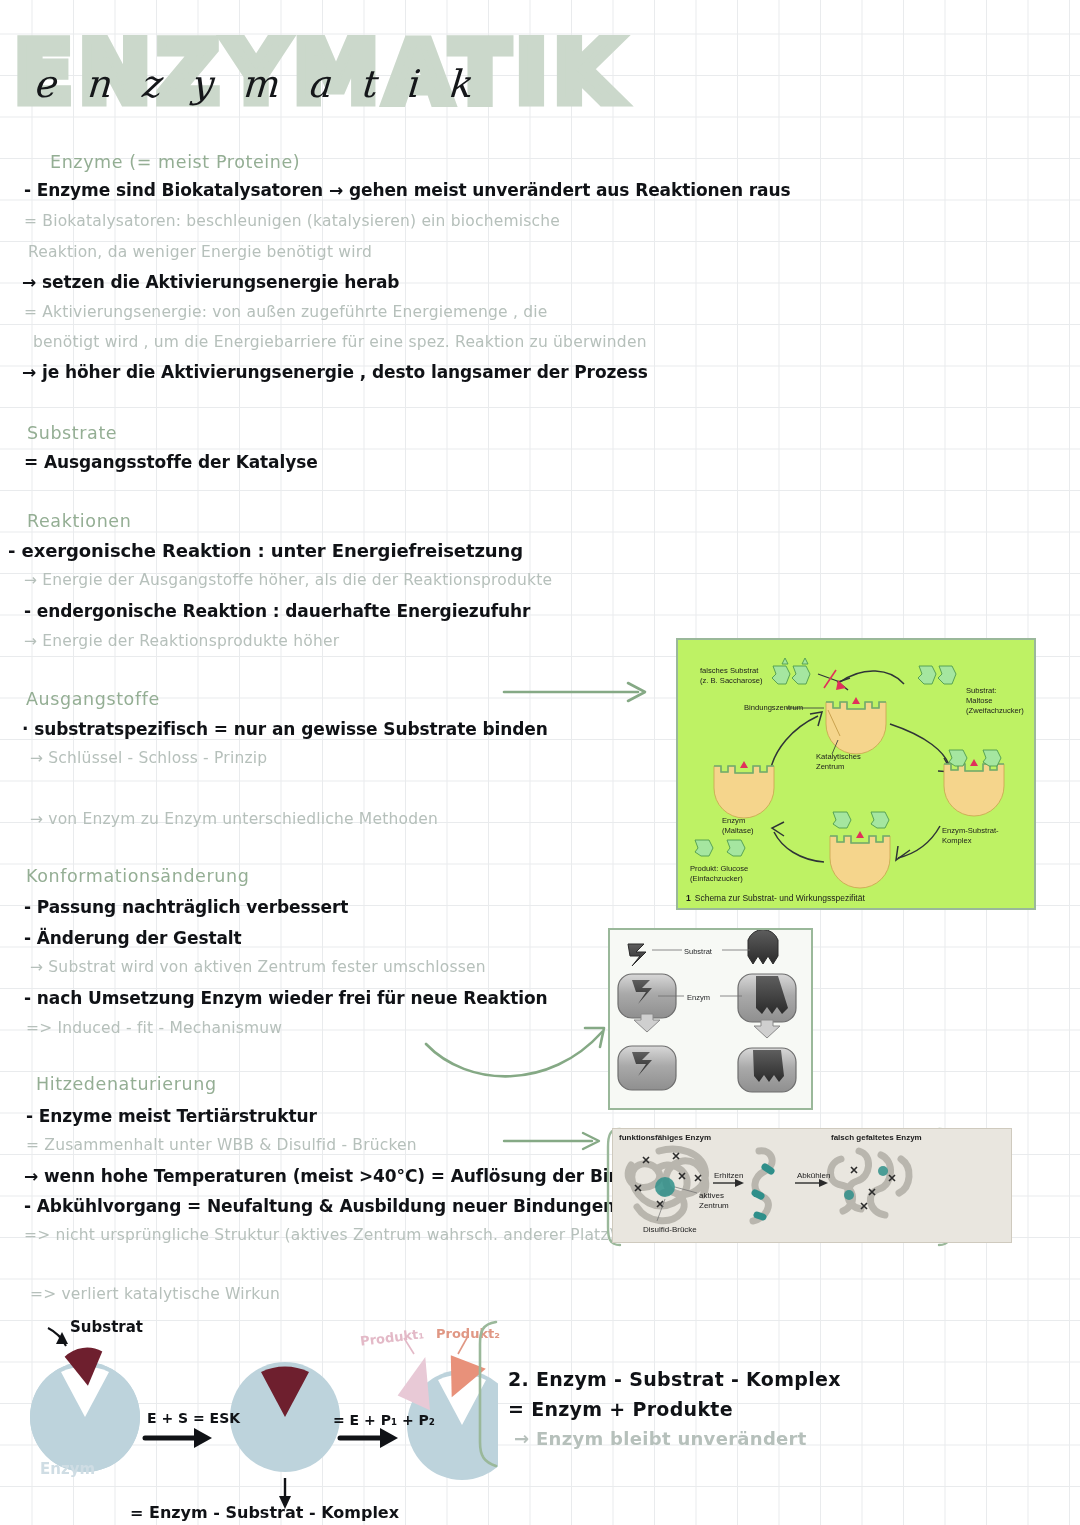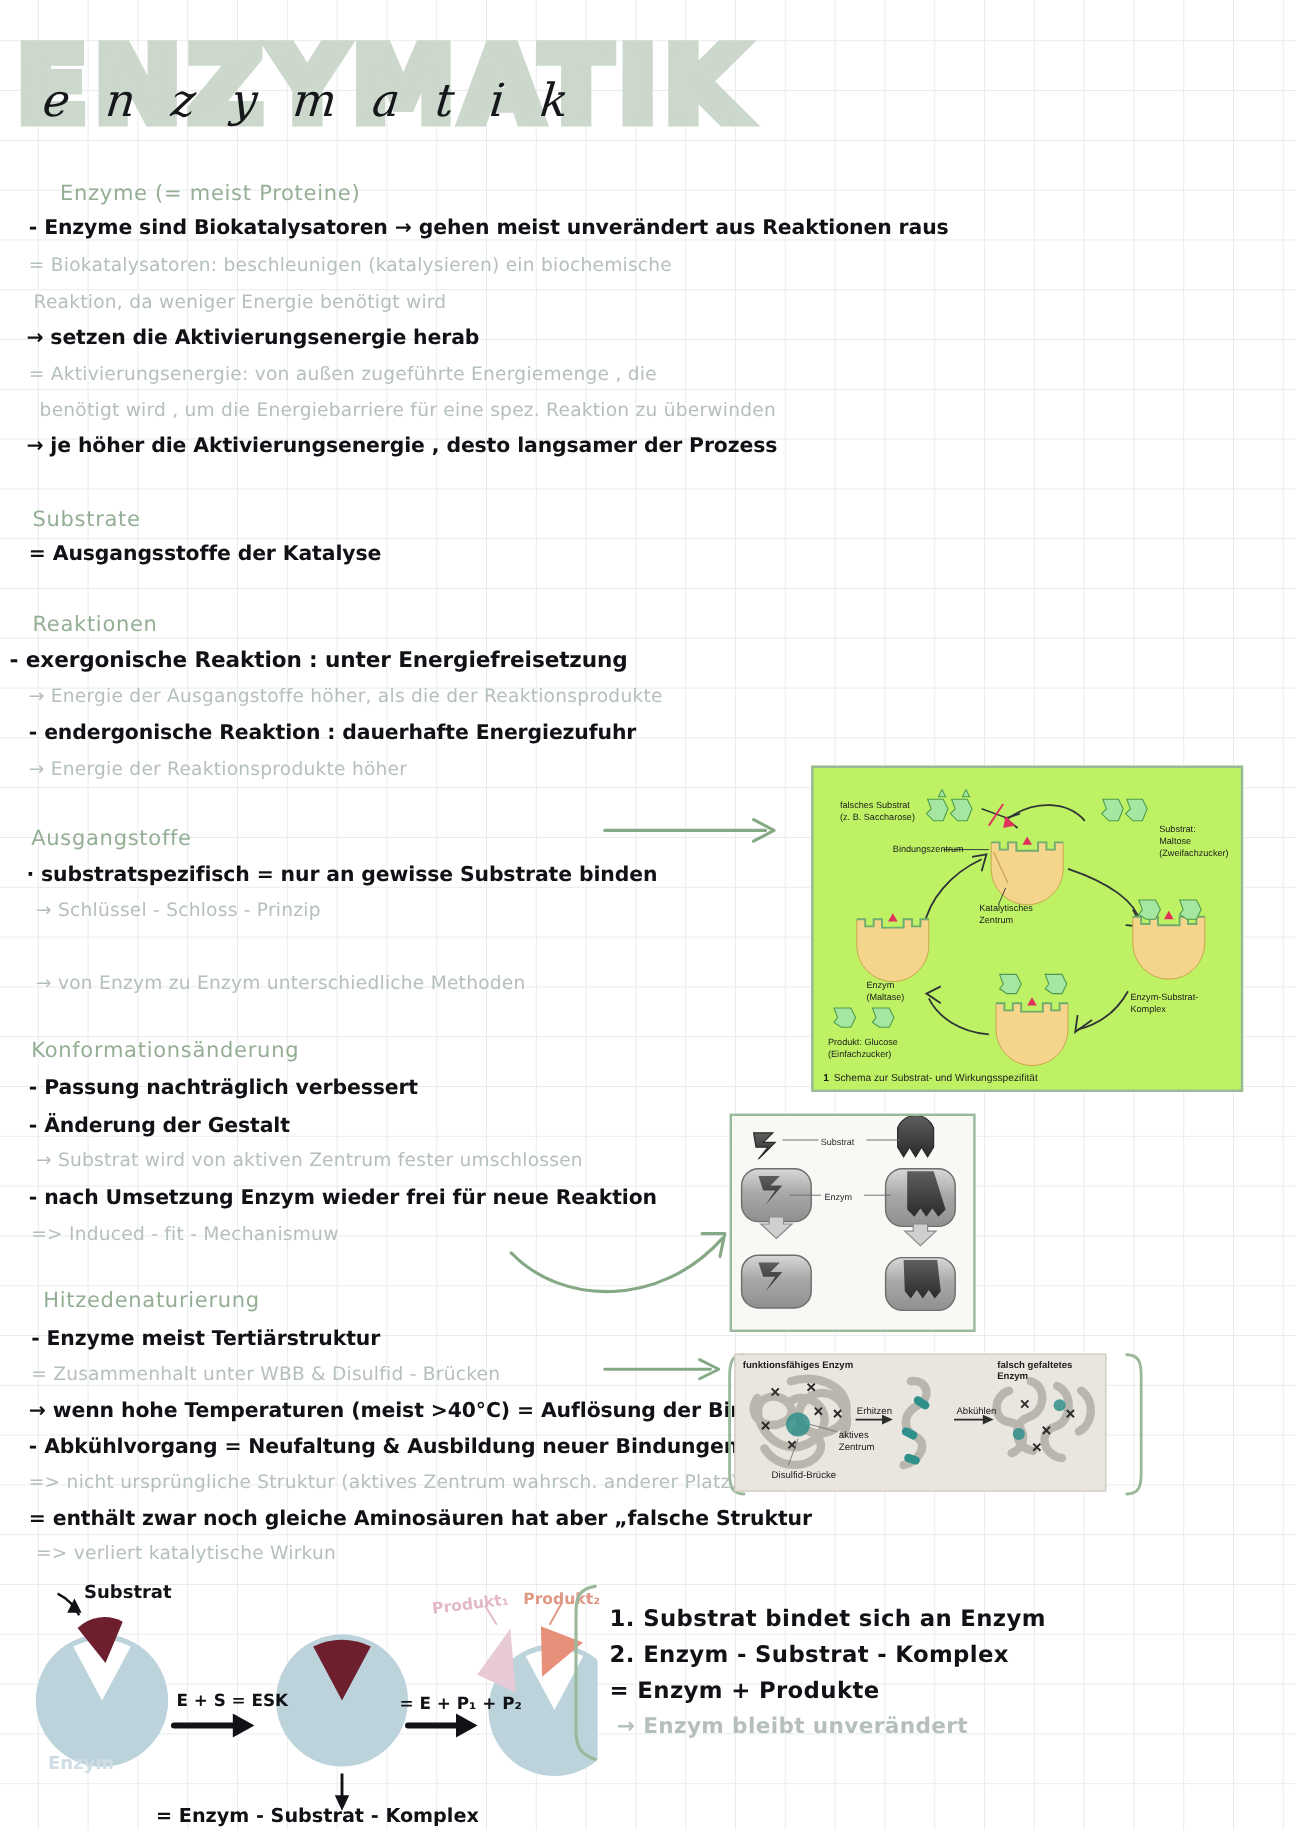--- a/index.html
+++ b/index.html
@@ -71,21 +71,21 @@
     position:absolute;left:608px;top:928px;width:205px;height:182px;
     background:#f7f9f5;border:2px solid #9ab89a;box-sizing:border-box;
   }
   .ff-lbl{
     position:absolute;font-family:"Liberation Sans", sans-serif;
     font-size:7.5px;color:#26282a;
   }
 
   
   #fig-denat{
-    position:absolute;left:612px;top:1128px;width:310px;height:115px;
+    position:absolute;left:612px;top:1128px;width:400px;height:115px;
     background:#e9e6df;border:1px solid #cfcabe;box-sizing:border-box;overflow:hidden;
   }
   .fd-lbl{
     position:absolute;font-family:"Liberation Sans", sans-serif;
     font-size:8px;color:#1b1b1b;
   }
   .fd-lbl.bold{font-weight:bold;}
 
   
   #fig-bottom{position:absolute;left:30px;top:1310px;width:470px;height:215px;}
@@ -144,21 +144,20 @@
   <div class="hw sub" style="left:30px;top:958px;">→ Substrat wird von aktiven Zentrum fester umschlossen</div>
   <div class="hw main" style="left:24px;top:988px;">- nach Umsetzung Enzym wieder frei für neue Reaktion</div>
   <div class="hw sub" style="left:26px;top:1019px;">=&gt; Induced - fit - Mechanismuw</div>
 
   <div class="hw head" style="left:36px;top:1074px;">Hitzedenaturierung</div>
   <div class="hw main" style="left:26px;top:1106px;">- Enzyme meist Tertiärstruktur</div>
   <div class="hw sub" style="left:26px;top:1136px;">= Zusammenhalt unter WBB &amp; Disulfid - Brücken</div>
   <div class="hw main" style="left:24px;top:1166px;">→ wenn hohe Temperaturen (meist &gt;40°C) = Auflösung der Bindungen</div>
   <div class="hw main" style="left:24px;top:1196px;">- Abkühlvorgang = Neufaltung &amp; Ausbildung neuer Bindungen</div>
   <div class="hw sub" style="left:24px;top:1226px;">=&gt; nicht ursprüngliche Struktur (aktives Zentrum wahrsch. anderer Platz)</div>
-  <div class="hw main" style="left:24px;top:1256px;">= enthält zwar noch gleiche Aminosäuren hat aber „falsche Struktur</div>
   <div class="hw sub" style="left:30px;top:1285px;">=&gt; verliert katalytische Wirkun</div>
 
   <svg class="g-arrow" style="left:500px;top:675px;" width="160" height="34">
     <path d="M4,17 L138,17" stroke="#85a985" stroke-width="2.6" fill="none" stroke-linecap="round"></path>
     <path d="M128,8 L145,17 L128,26" stroke="#85a985" stroke-width="2.6" fill="none" stroke-linecap="round" stroke-linejoin="round"></path>
   </svg>
 
   <svg class="g-arrow" style="left:420px;top:1018px;" width="200" height="72">
     <path d="M6,26 C48,70 130,72 182,14" stroke="#85a985" stroke-width="2.6" fill="none" stroke-linecap="round"></path>
     <path d="M165,10 L184,10 L180,29" stroke="#85a985" stroke-width="2.6" fill="none" stroke-linecap="round" stroke-linejoin="round"></path>
@@ -400,18 +399,17 @@
     <div class="lbl-bk" style="left:303px;top:102px;font-size:14px;">= E + P₁ + P₂</div>
     <div class="lbl-bk" style="left:100px;top:193px;font-size:16px;">= Enzym - Substrat - Komplex</div>
     <div class="lbl-p1" style="left:330px;top:20px;">Produkt₁</div>
     <div class="lbl-p2" style="left:406px;top:16px;">Produkt₂</div>
   </div>
 
   <svg class="g-arrow" style="left:470px;top:1318px;" width="34" height="152">
     <path d="M26,4 C12,6 10,14 10,26 L10,124 C10,138 14,144 26,148" stroke="#9ab89a" stroke-width="2.6" fill="none" stroke-linecap="round"></path>
   </svg>
 
-  <div class="num" style="left:508px;top:1338px;">1. Substrat bindet sich an Enzym</div>
   <div class="num" style="left:508px;top:1368px;">2. Enzym - Substrat - Komplex</div>
   <div class="num" style="left:508px;top:1398px;">=  Enzym + Produkte</div>
   <div class="num faded" style="left:514px;top:1428px;">→ Enzym bleibt unverändert</div>
 
 </div>
 
 </body></html>

